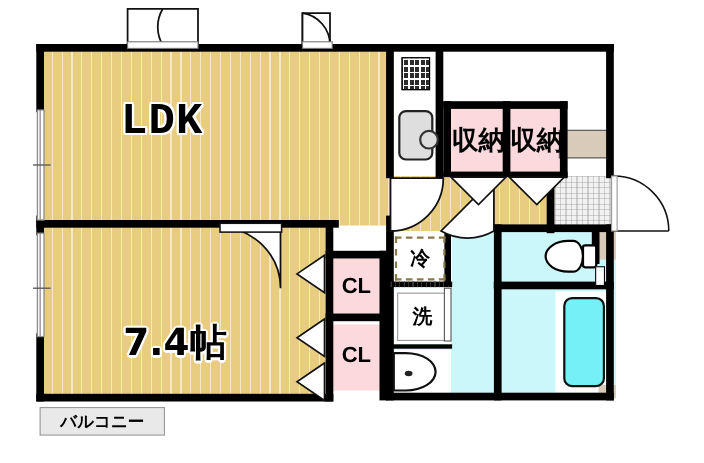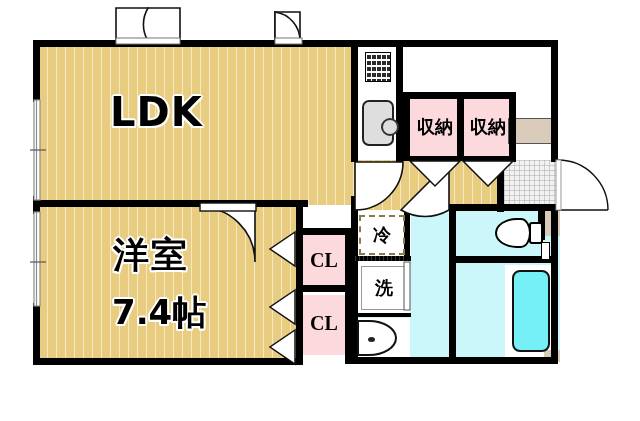--- a/index.html
+++ b/index.html
@@ -32,31 +32,31 @@
   .wall{background:#000000;}
 
   
   .lbl{
     position:absolute;color:#000;font-weight:700;white-space:nowrap;
     text-shadow:
       2px 0 0 #fff,-2px 0 0 #fff,0 2px 0 #fff,0 -2px 0 #fff,
       1.5px 1.5px 0 #fff,-1.5px 1.5px 0 #fff,1.5px -1.5px 0 #fff,-1.5px -1.5px 0 #fff;
     line-height:1;
   }
-  .lbl-ldk{font-size:40px;letter-spacing:1px;}
+  .lbl-ldk{font-size:40px;letter-spacing:1px;font-family:Liberation Mono, monospace;}
   .lbl-ldk2{font-size:36px;}
   .lbl-room{font-size:36px;letter-spacing:2px;}
   .lbl-room2{font-size:34px;}
 
   .boxlbl{
     position:absolute;display:flex;align-items:center;justify-content:center;
     color:#000;font-weight:700;box-sizing:border-box;
   }
-  .lbl-sou{font-size:18px;}
-  .lbl-cl{font-size:20px;font-family:Liberation Serif, serif;}
+  .lbl-sou{font-size:24px;}
+  .lbl-cl{font-size:20px;font-family:Liberation Sans, sans-serif;}
   .lbl-kan{font-size:17px;}
   .lbl-sm{font-size:18px;}
 
   .balcony{
     position:absolute;display:flex;align-items:center;justify-content:center;
     background:#e9e9e9;border:1px solid #9a9a9a;color:#000;
     font-size:15px;font-weight:600;letter-spacing:0px;box-sizing:border-box;
   }
 
   
@@ -212,30 +212,30 @@
   </div>
 
   <div class="abs toilet-bowl" style="left:495px;top:218px;width:36px;height:30px;"></div>
   <div class="abs toilet-tank" style="left:529px;top:222px;width:14px;height:22px;"></div>
   <div class="abs floor-white" style="left:541px;top:242px;width:9px;height:18px;border:1px solid #000;"></div>
 
   <div class="abs tub" style="left:512px;top:270px;width:38px;height:82px;"></div>
 
   <div class="lbl lbl-ldk" style="left:110px;top:92px;">LDK</div>
 
-  <div class="lbl lbl-room" style="left:113px;top:237px;">洋室</div>
   <div class="lbl lbl-room2" style="left:112px;top:295px;">7.4帖</div>
 
   <div class="boxlbl lbl-sou" style="left:410px;top:105px;width:50px;height:44px;">収納</div>
   <div class="boxlbl lbl-sou" style="left:463px;top:105px;width:50px;height:44px;">収納</div>
 
   <div class="boxlbl lbl-cl" style="left:300px;top:238px;width:48px;height:44px;">CL</div>
   <div class="boxlbl lbl-cl" style="left:300px;top:298px;width:48px;height:50px;">CL</div>
 
 
+  <div class="balcony" style="left:36px;top:370px;width:114px;height:26px;">バルコニー</div>
 
   <svg class="ov" viewBox="0 0 640 421">
 
     <g stroke="#111" stroke-width="1.6" fill="#fff">
       <path d="M116,41 L116,8 L148,8 A32,32 0 0 1 148,41 Z"></path>
       <path d="M180,41 L180,8 L148,8 A32,32 0 0 0 148,41 Z"></path>
       <rect x="116" y="38" width="64" height="6" fill="#fff" stroke="#777" stroke-width="1"></rect>
     </g>
 
     <g stroke="#111" stroke-width="1.6" fill="#fff">

